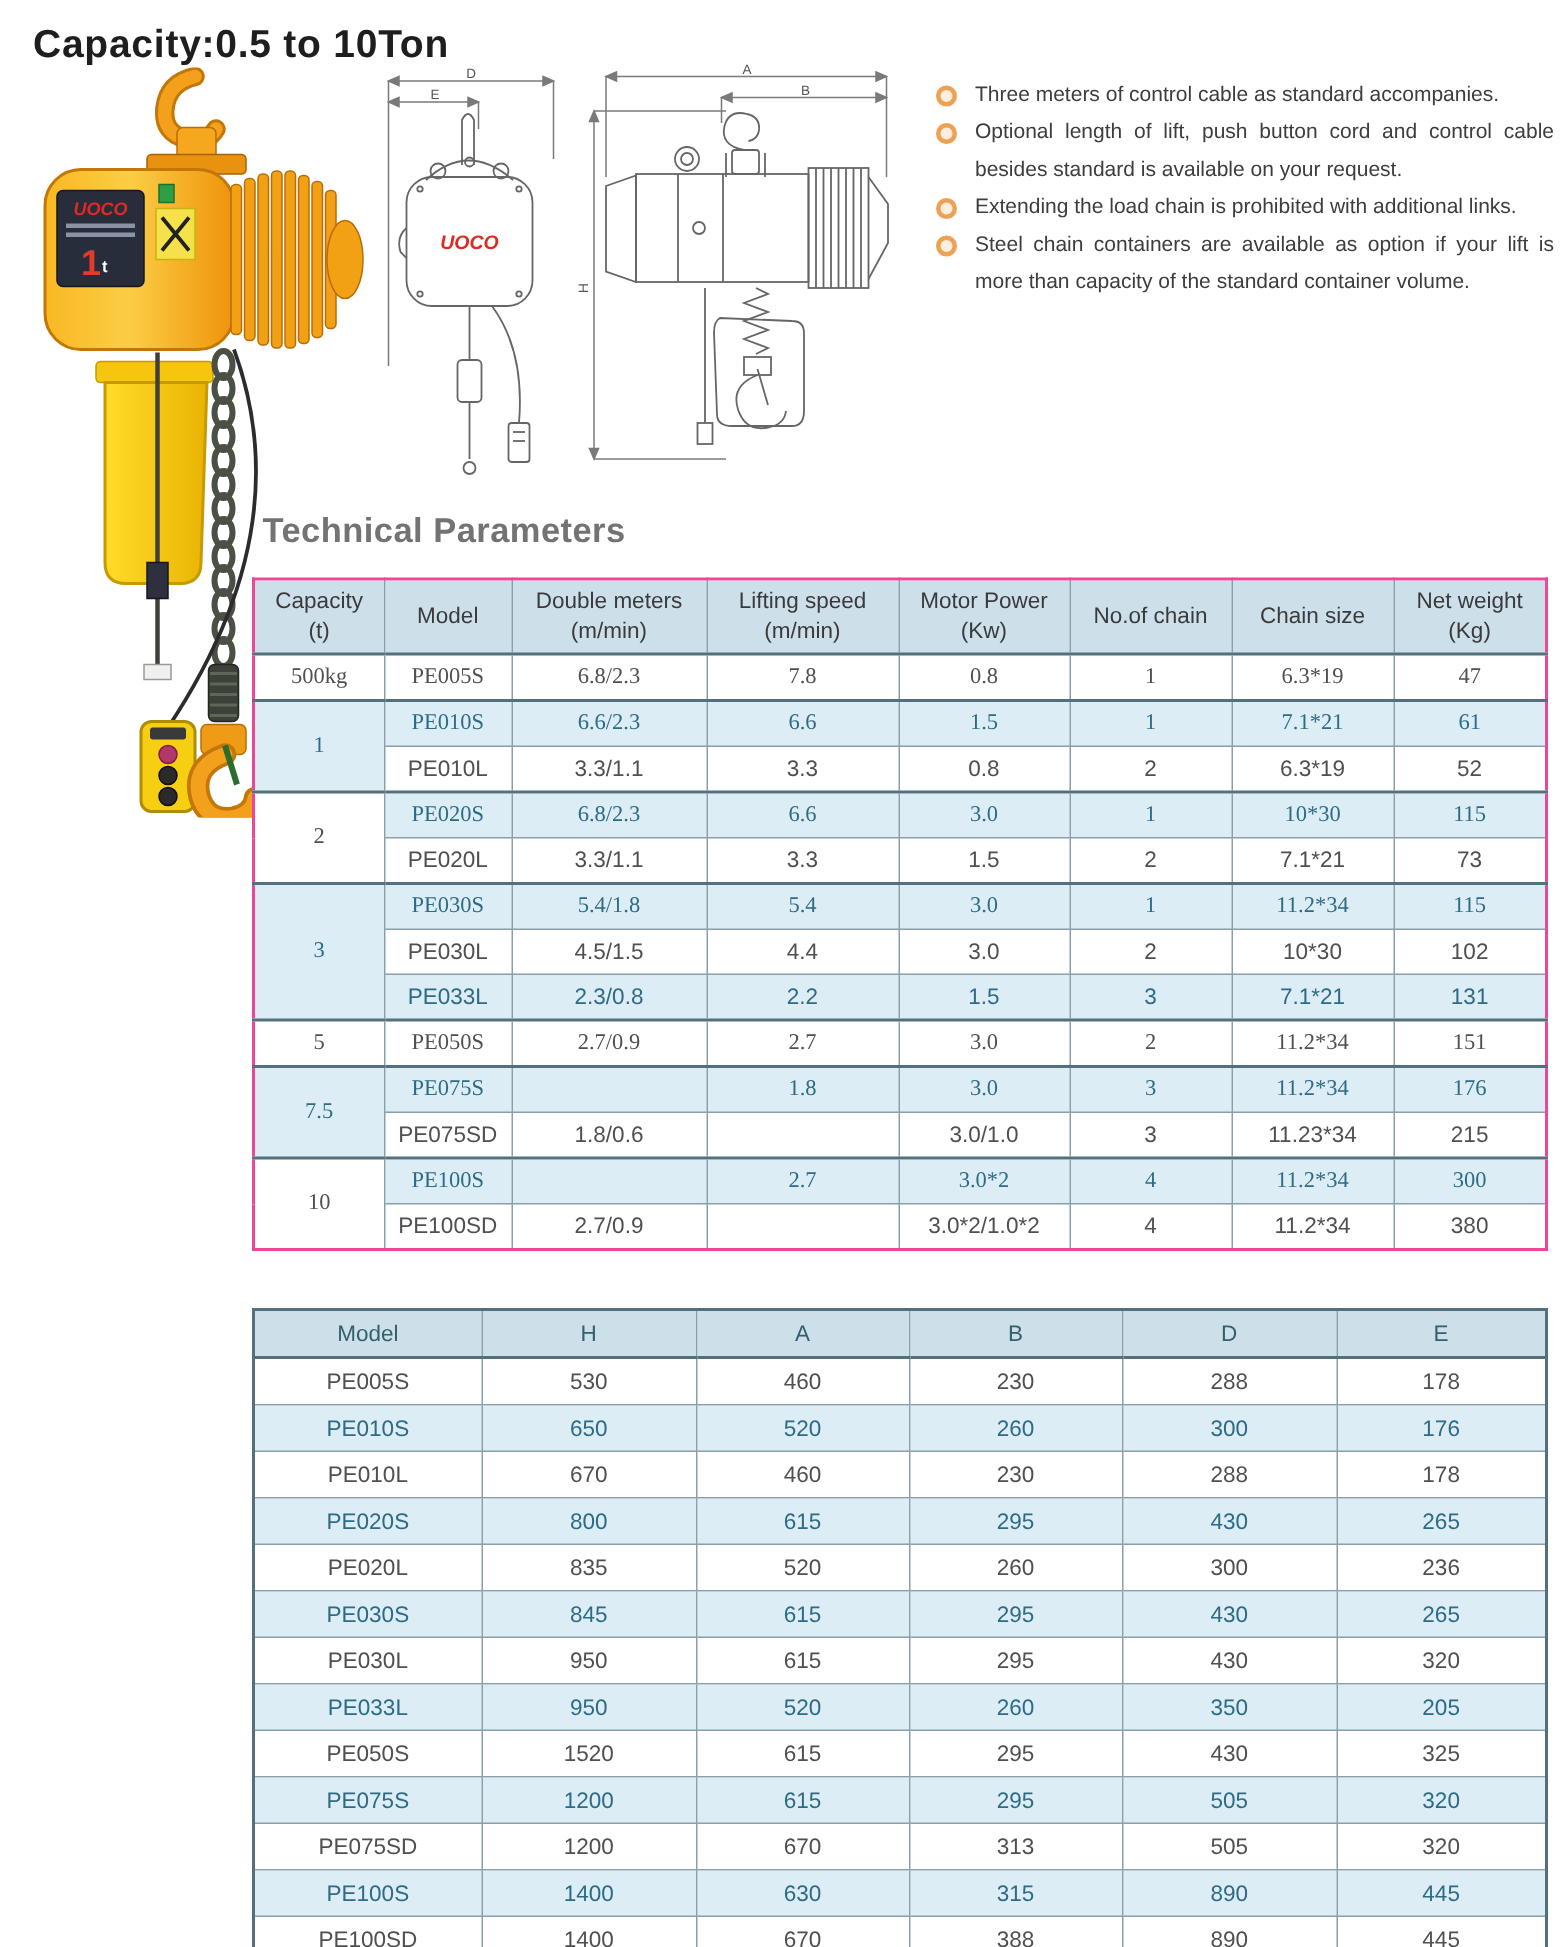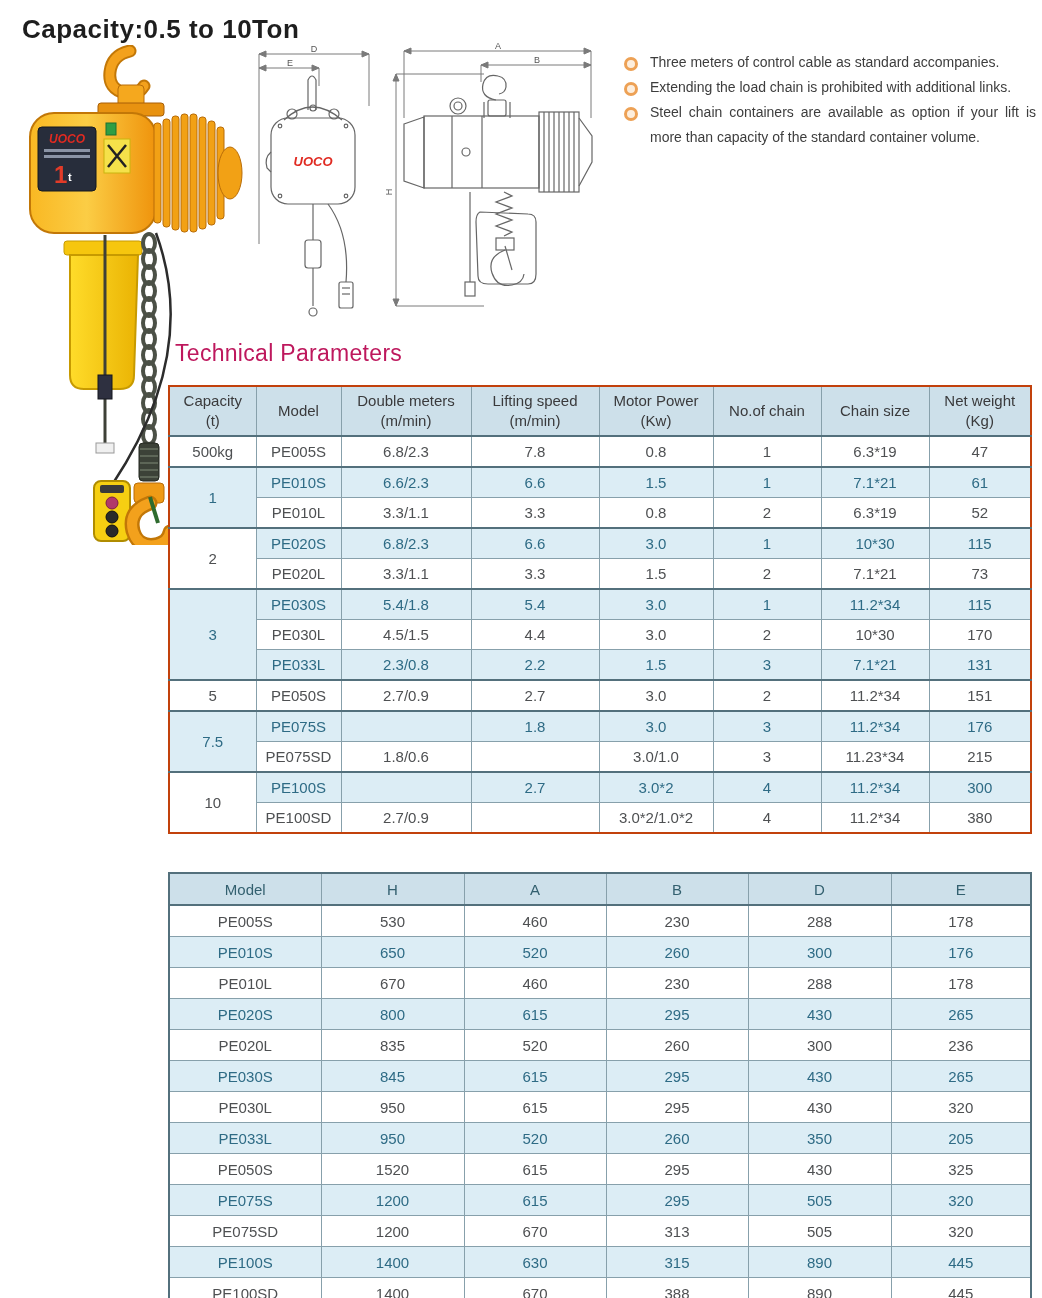--- a/index.html
+++ b/index.html
@@ -26,44 +26,44 @@
     display:flex; align-items:flex-start; margin:0 0 0 0;
     font-size:14px; line-height:25px; color:#3d3d3d; text-align:justify;
   }
   .features .dot{
     flex:0 0 auto; width:8px; height:8px; border-radius:50%;
     border:3px solid #eda155; background:#fdeedd; margin:7px 12px 0 2px;
   }
   .features .txt{flex:1 1 auto;}
   
   .sec{
-    position:absolute; margin:0; font-size:23px; font-weight:normal; color:#be185d;
+    position:absolute; margin:0; font-size:23px; font-weight:bold; color:#737373;
     letter-spacing:0.3px;
   }
   .sec.h-tech{left:175px; top:340px;}
   .sec.h-size{left:175px; top:838px;}
   
   table{border-collapse:collapse; table-layout:fixed; position:absolute; background:#fff;}
-  .tech{left:168px; top:385px; width:862px; border:2px solid #c2410c;}
+  .tech{left:168px; top:385px; width:862px; border:2px solid #ec4899;}
   .size{left:168px; top:872px; width:862px; border:2px solid #53707c;}
   th,td{
     text-align:center; vertical-align:middle; padding:0;
     border:1px solid #87a0ab; font-size:15px; overflow:hidden; white-space:nowrap;
   }
   .tech th{
     height:48px; background:#cde0ea; color:#3a3a3c; font-weight:normal;
     border-bottom:2px solid #53707c;
   }
   .tech th .l,.tech th .s{display:block; line-height:20px; font-size:15px;}
   .tech td{height:29px; color:#4e5052;}
   tr.rb td{background:#dcedf5; color:#2e6b85;}
   tr.rw td{background:#ffffff; color:#4e5052;}
   td.capw{background:#ffffff !important; color:#4e5052 !important;}
   td.capb{background:#dcedf5 !important; color:#2e6b85 !important;}
-  tr.gstart td{border-top:2px solid #53707c;}
+  tr.gstart td{border-top:2px solid #53707c;font-family:Liberation Serif, serif;}
   .size th{
     height:30px; background:#cde0ea; color:#33606f; font-weight:normal;
     border-bottom:2px solid #53707c;
   }
   .size td{height:30px;}
   .size tr.rw td{background:#fff; color:#4e5052;}
   .size tr.rb td{background:#dcedf5; color:#2e6b85;}
   svg text{font-family:"Liberation Sans","DejaVu Sans",sans-serif;}
 </style>
 </head>
@@ -269,20 +269,24 @@
     </svg>
   </div>
 
   <ul class="features">
       <li>
         <span class="dot"></span>
         <span class="txt">Three meters of control cable as standard accompanies.</span>
       </li>
       <li>
         <span class="dot"></span>
+        <span class="txt">Optional length of lift, push button cord and control cable besides standard is available on your request.</span>
+      </li>
+      <li>
+        <span class="dot"></span>
         <span class="txt">Extending the load chain is prohibited with additional links.</span>
       </li>
       <li>
         <span class="dot"></span>
         <span class="txt">Steel chain containers are available as option if your lift is more than capacity of the standard container volume.</span>
       </li>
     </ul>
 
   <h2 class="sec h-tech">Technical Parameters</h2>
   <table class="tech">
@@ -388,21 +392,21 @@
           <td>11.2*34</td>
           <td>115</td>
         </tr>
         <tr class="rw">
           <td>PE030L</td>
           <td>4.5/1.5</td>
           <td>4.4</td>
           <td>3.0</td>
           <td>2</td>
           <td>10*30</td>
-          <td>170</td>
+          <td>102</td>
         </tr>
         <tr class="rb">
           <td>PE033L</td>
           <td>2.3/0.8</td>
           <td>2.2</td>
           <td>1.5</td>
           <td>3</td>
           <td>7.1*21</td>
           <td>131</td>
         </tr>

